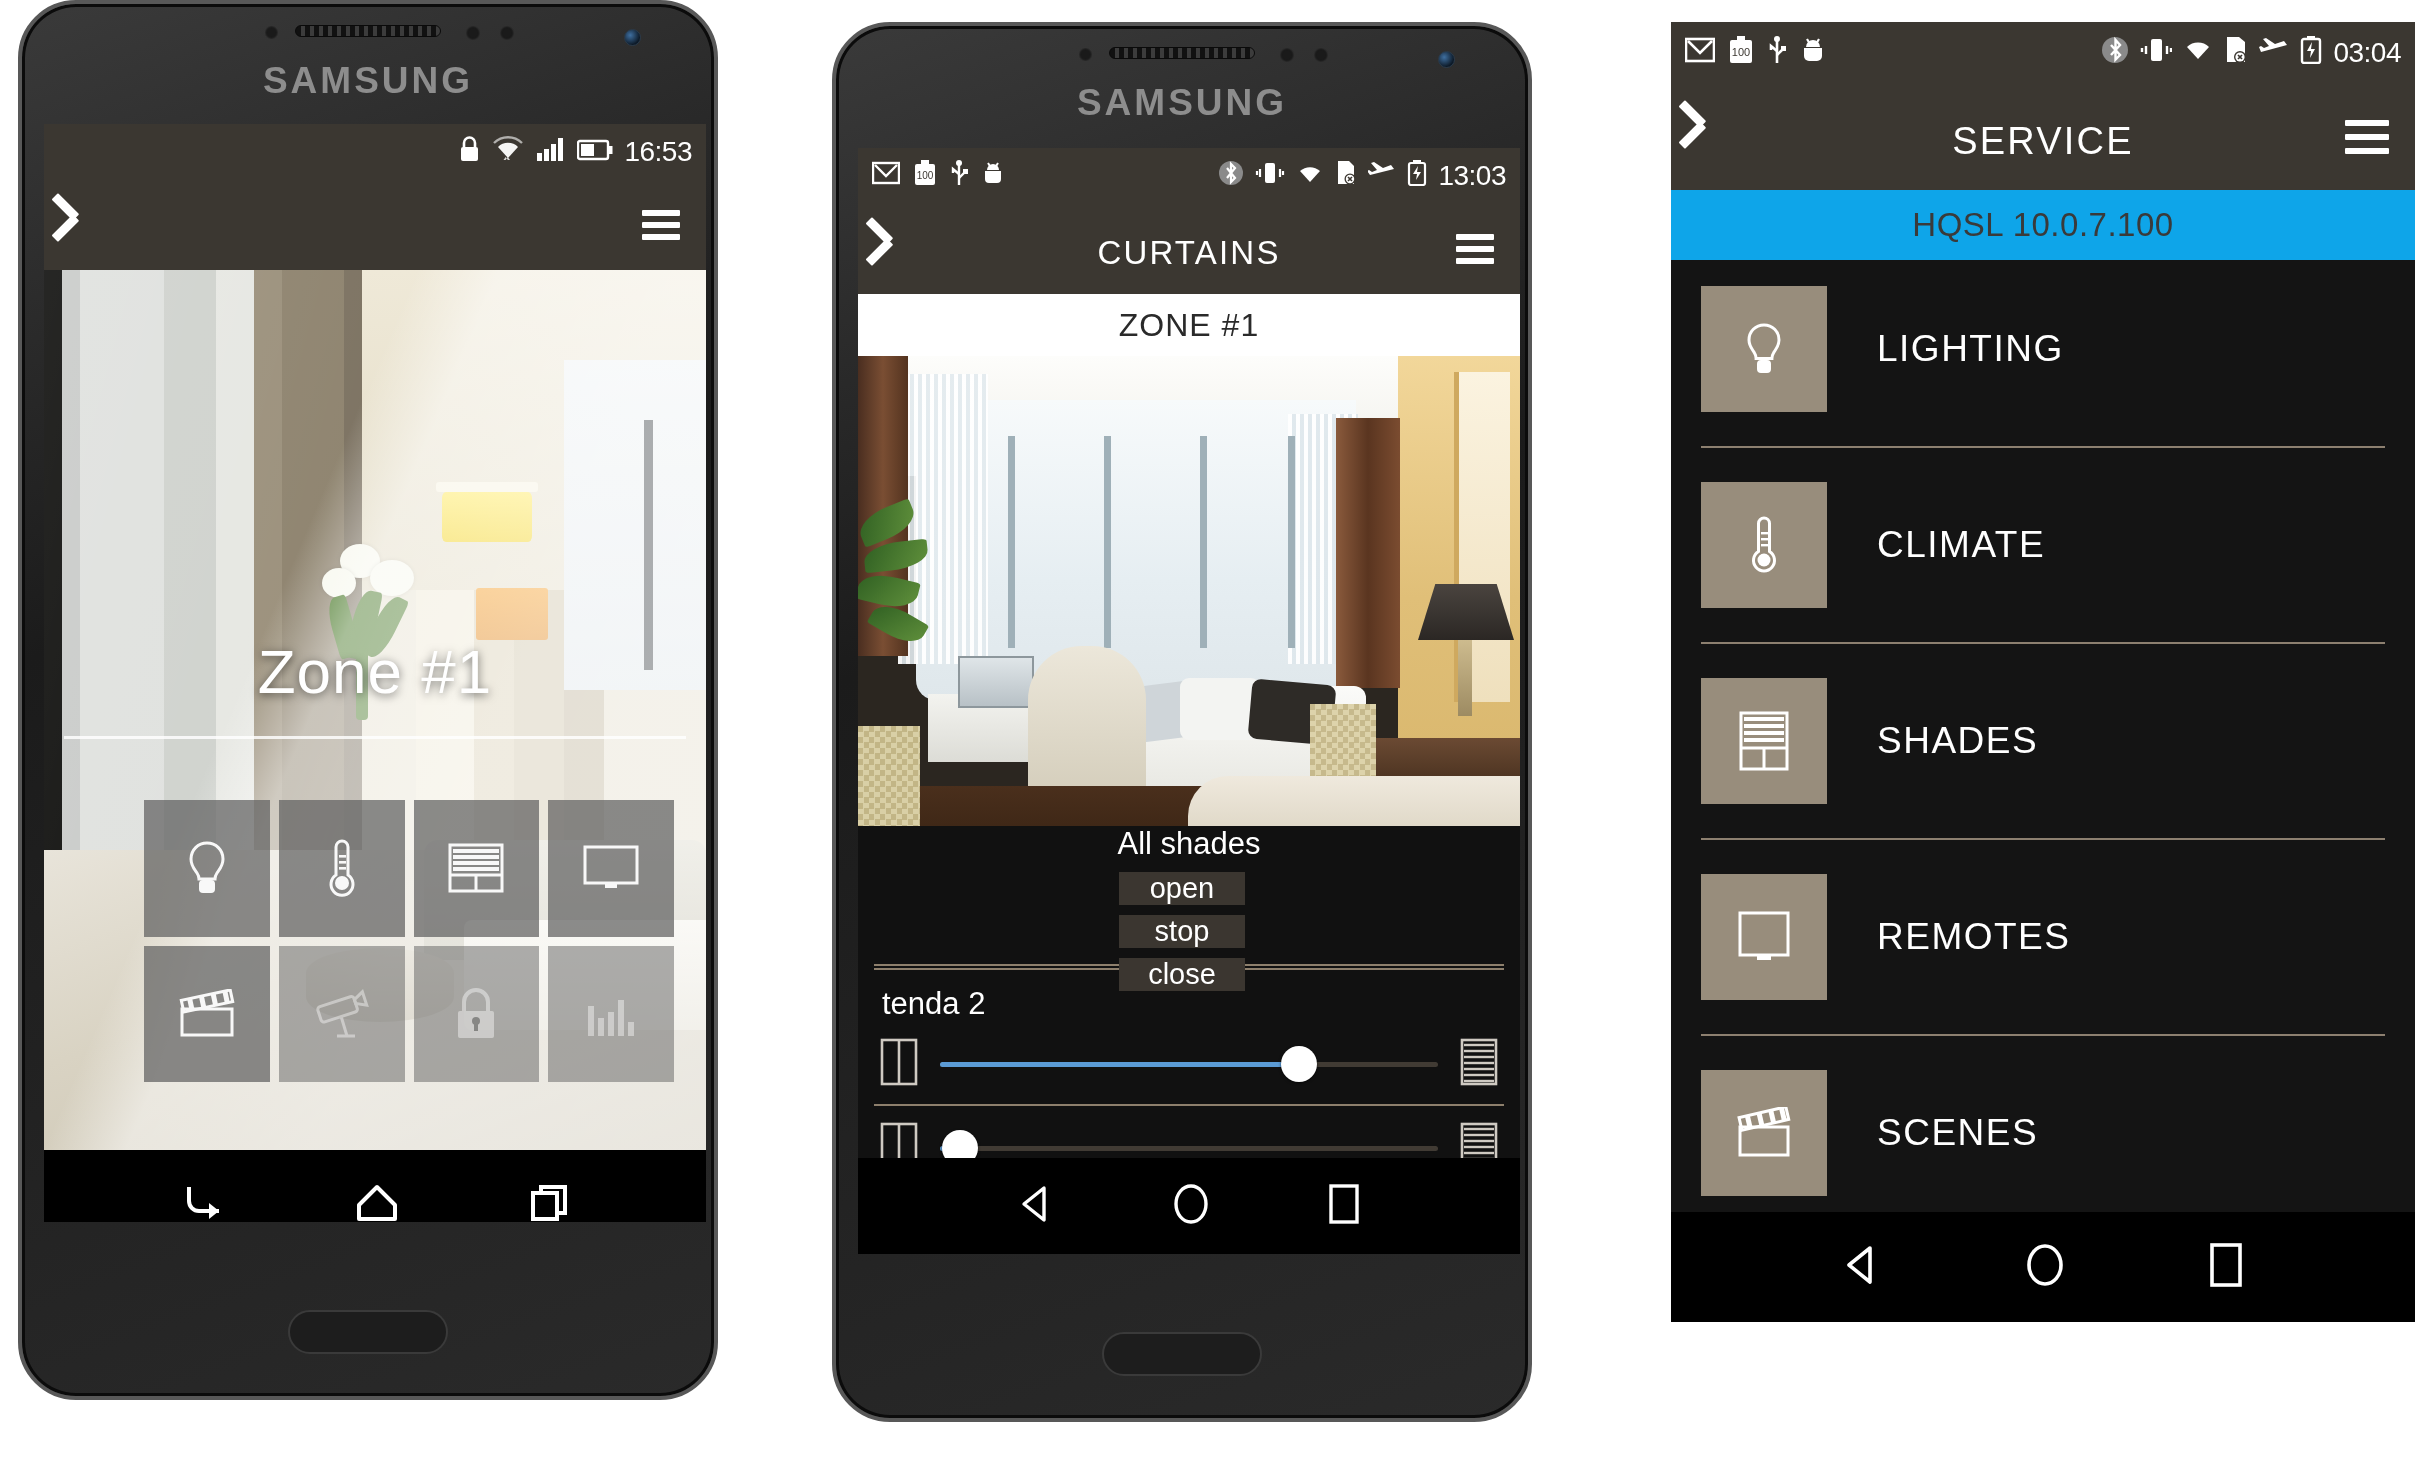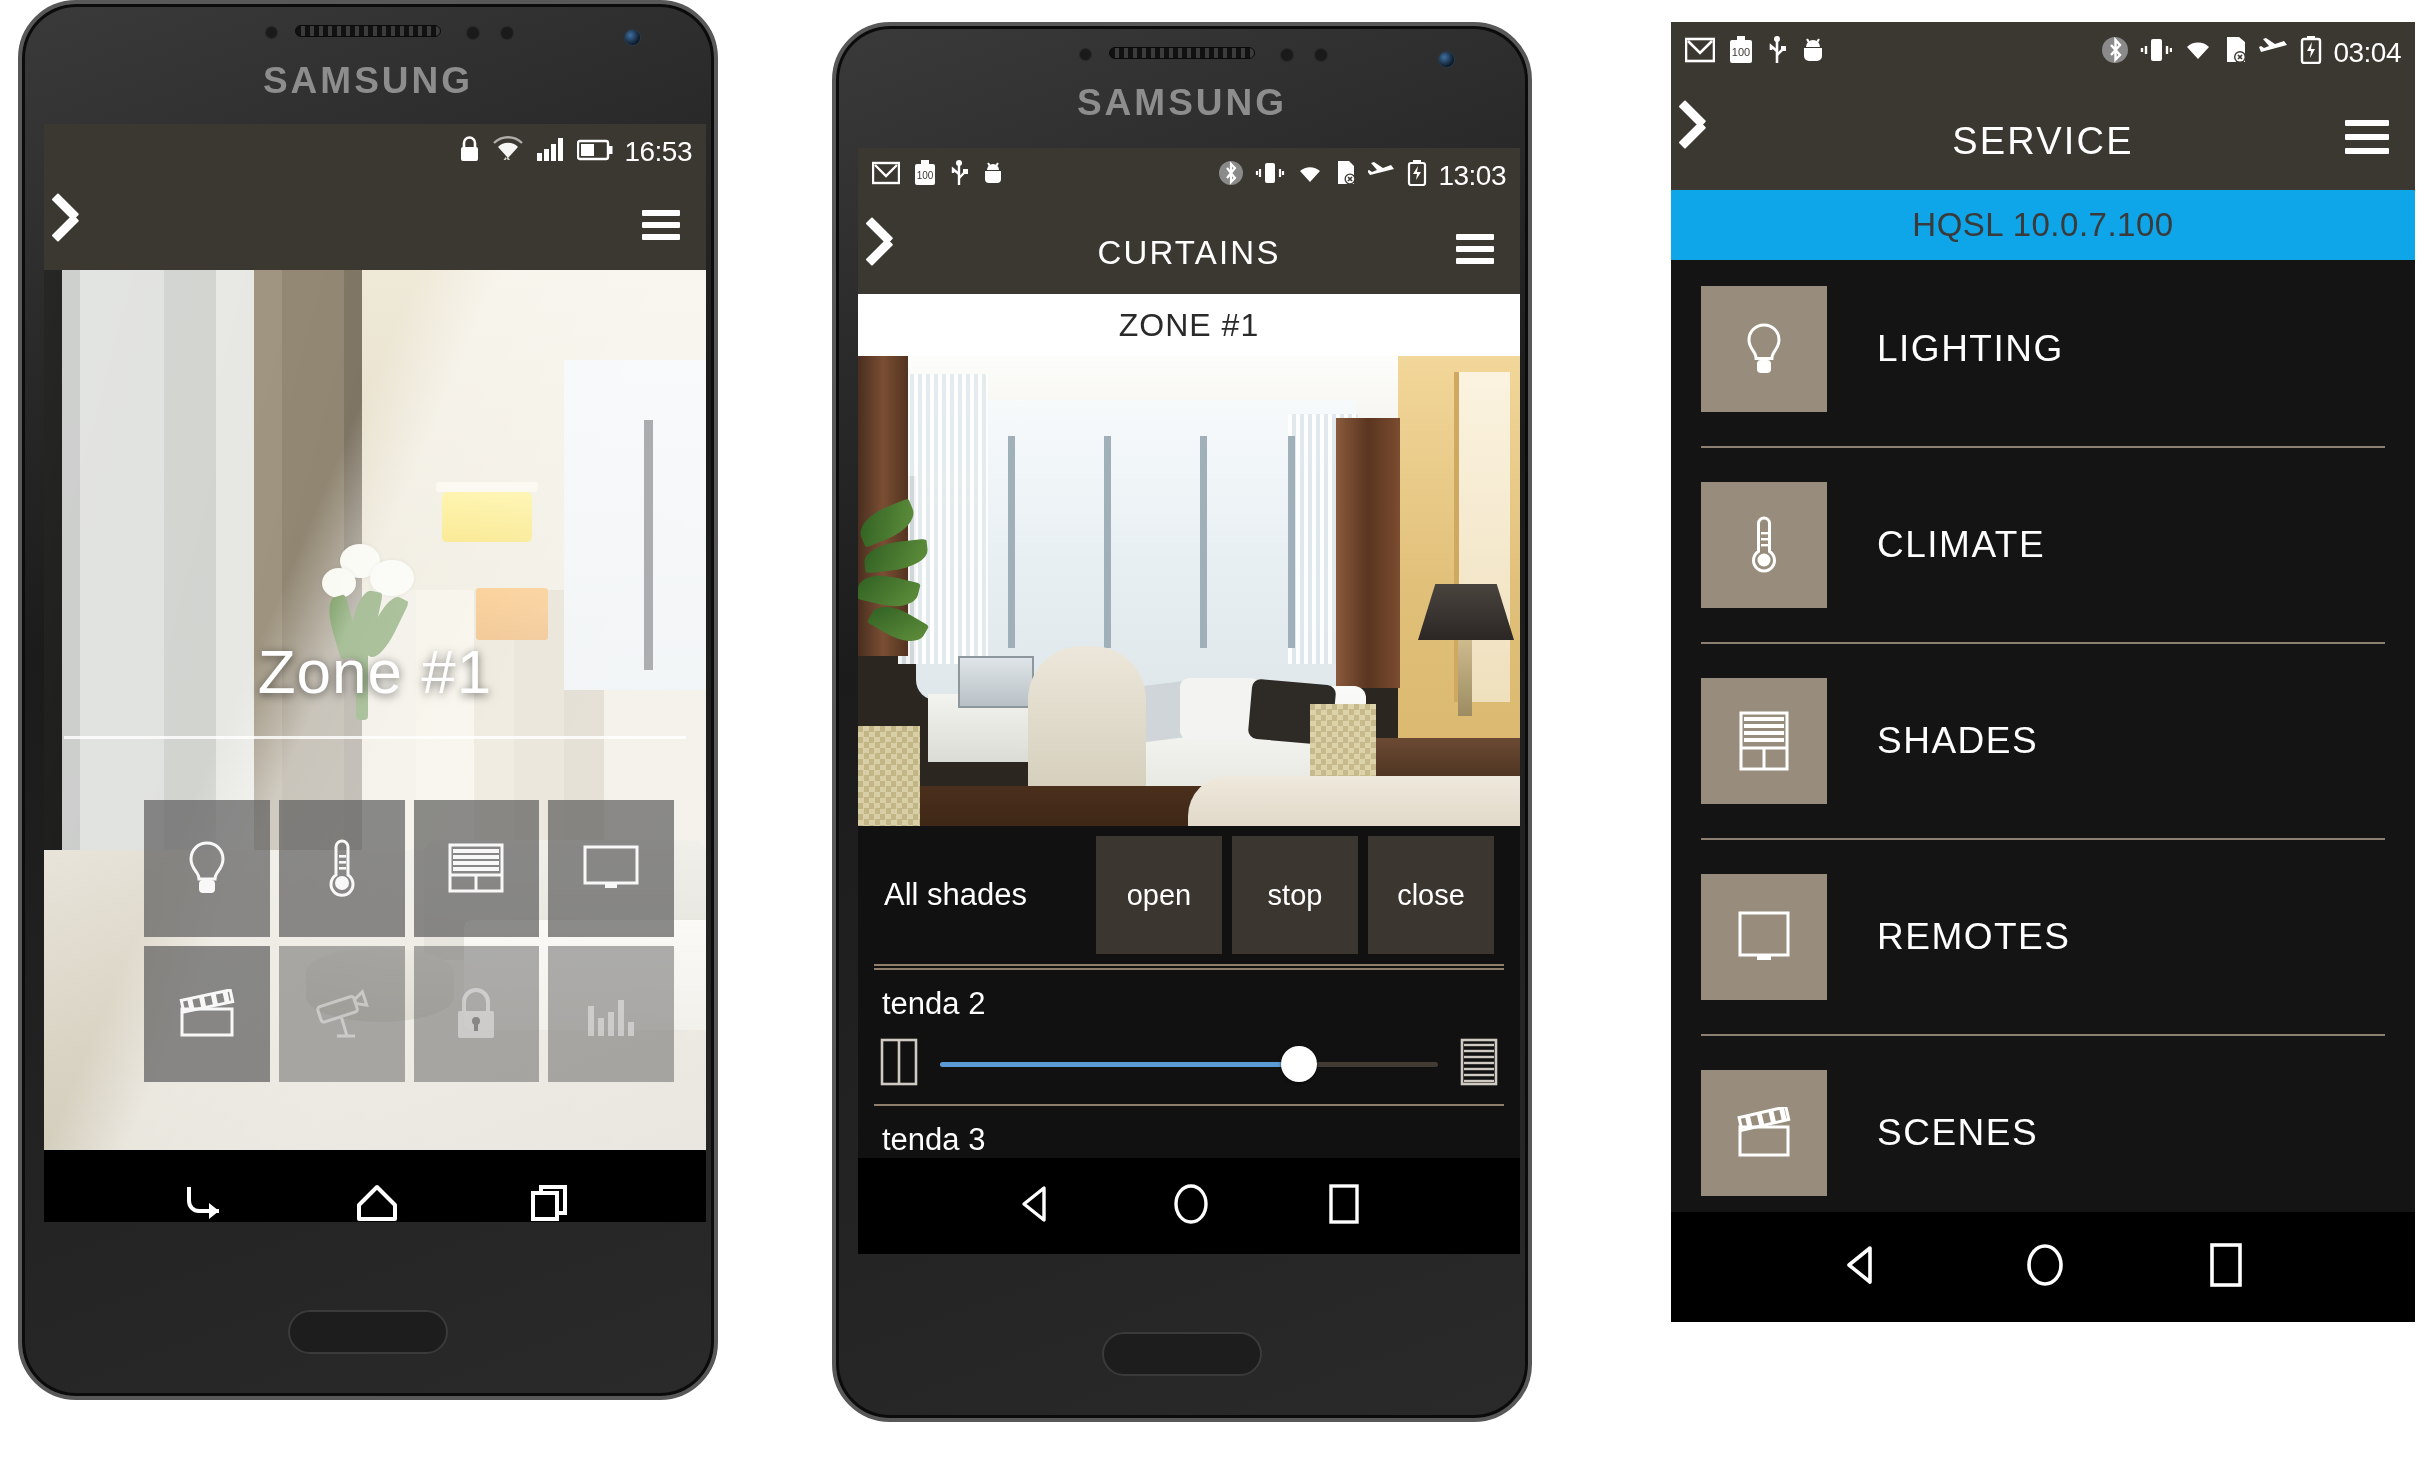--- a/index.html
+++ b/index.html
@@ -259,21 +259,21 @@
     background:repeating-conic-gradient(#d9cfa6 0 25%,#c2b586 0 50%) 0 0/11px 11px; }
   .r2-mosaic-r { position:absolute; left:452px; top:348px; width:66px; height:140px;
     background:repeating-conic-gradient(#ddd3ab 0 25%,#c6b98c 0 50%) 0 0/11px 11px; }
   .r2-bed { position:absolute; left:330px; top:420px; width:340px; height:80px;
     background:linear-gradient(180deg,#efe9dd,#d8d0bd); border-radius:40px 8px 0 0; }
   .r2-nightstand { position:absolute; left:516px; top:382px; width:150px; height:66px;
     background:linear-gradient(180deg,#6b4a33,#3b2717); }
 
   .p2-controls { background:#111111; }
   .allshades-row {
-    display:flex; align-items:center; height:138px; padding:0 26px 0 12px; gap:10px;
+    display:flex; align-items:center; height:138px; padding:0 26px 0 12px; gap:10px;flex-direction:column;
   }
   .allshades-label { color:#fff; font-size:31px; flex:1; padding-left:14px; }
   .sbtn {
     width:126px; height:118px; background:#3b3630; color:#fff; font-size:29px;
     display:flex; align-items:center; justify-content:center; cursor:pointer;
   }
   .divider-dbl { height:6px; margin:0 16px;
     border-top:2px solid #8d7f6c; border-bottom:2px solid #8d7f6c; }
   .divider-sgl { height:2px; margin:0 16px; background:#8d7f6c; }
   .shade-row { padding:16px 16px 14px 16px; }
@@ -660,21 +660,20 @@
                   <line x1="4" y1="43" x2="34" y2="43"></line>
                 </g>
               </svg>
             </span>
           </div>
         </div>
 
         <div class="divider-sgl"></div>
 
         <div class="shade-row">
-          <div class="shade-name">tenda 3</div>
           <div class="slider-row">
             <span>
               <svg width="38" height="48" viewBox="0 0 38 48">
                 <rect x="2" y="2" width="34" height="44" fill="none" stroke="#cfcac2" stroke-width="2.6"></rect>
                 <line x1="19" y1="2" x2="19" y2="46" stroke="#cfcac2" stroke-width="2.6"></line>
               </svg>
             </span>
             <span class="slider-track-wrap">
               <span class="slider-bg"></span>
               <span class="slider-fill" id="fill1" style="width: 4%;"></span>

